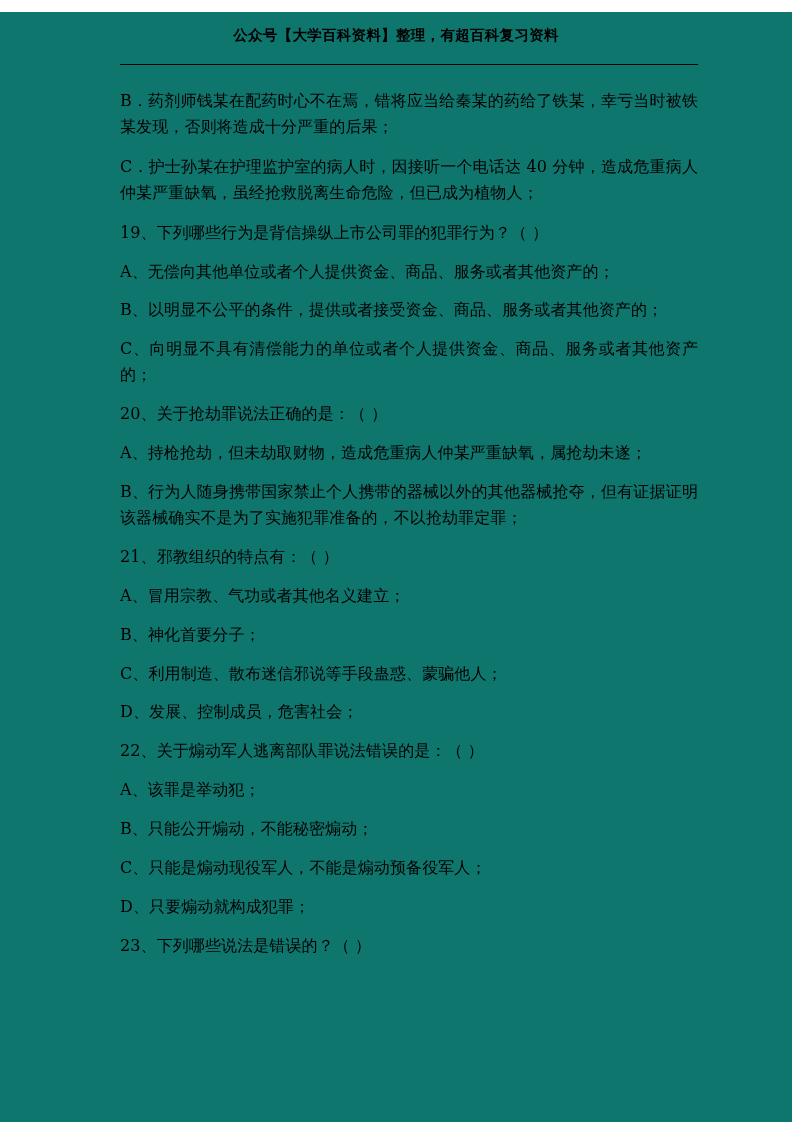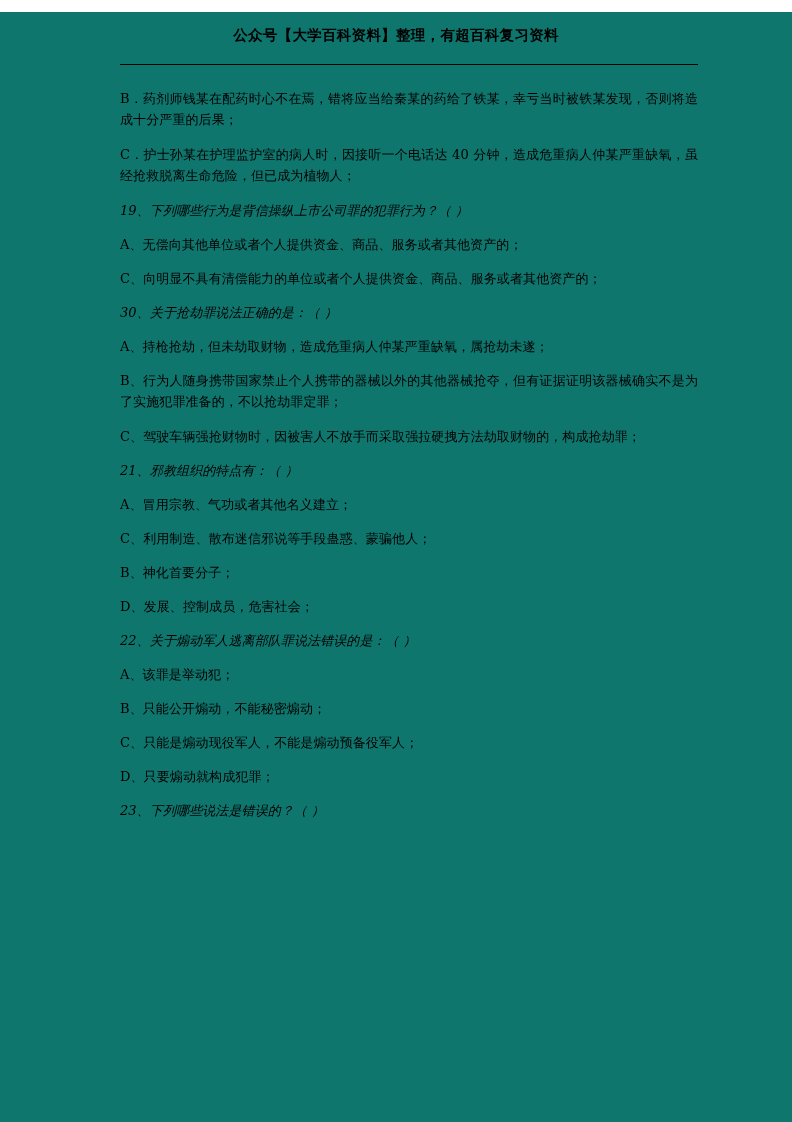--- a/index.html
+++ b/index.html
@@ -37,57 +37,56 @@
     height: 0;
     border-top: 1.3px solid #000000;
   }
   .content {
     position: absolute;
     top: 76px;
     left: 120px;
     width: 578px;
   }
   .para {
-    font-size: 13px;
+    font-size: 16px;
     line-height: 1.62;
     margin: 0 0 14px 0;
     text-align: justify;
     text-justify: inter-ideograph;
     letter-spacing: 0.1px;
   }
   .para.q {
     margin-bottom: 13px;
-    font-style: italic;
   }
   .para.opt {
     margin-bottom: 13px;
   }
 </style>
 </head>
 <body>
 
 <div class="page">
 
   <div class="header">公众号【大学百科资料】整理，有超百科复习资料</div>
   <div class="header-rule"></div>
 
   <div class="content">
     <p class="para">B．药剂师钱某在配药时心不在焉，错将应当给秦某的药给了铁某，幸亏当时被铁某发现，否则将造成十分严重的后果；</p>
     <p class="para">C．护士孙某在护理监护室的病人时，因接听一个电话达 40 分钟，造成危重病人仲某严重缺氧，虽经抢救脱离生命危险，但已成为植物人；</p>
     <p class="para q">19、下列哪些行为是背信操纵上市公司罪的犯罪行为？（        ）</p>
     <p class="para opt">A、无偿向其他单位或者个人提供资金、商品、服务或者其他资产的；</p>
+    <p class="para opt">B、以明显不公平的条件，提供或者接受资金、商品、服务或者其他资产的；</p>
     <p class="para opt">C、向明显不具有清偿能力的单位或者个人提供资金、商品、服务或者其他资产的；</p>
-    <p class="para q">30、关于抢劫罪说法正确的是：（        ）</p>
+    <p class="para q">20、关于抢劫罪说法正确的是：（        ）</p>
     <p class="para opt">A、持枪抢劫，但未劫取财物，造成危重病人仲某严重缺氧，属抢劫未遂；</p>
     <p class="para opt">B、行为人随身携带国家禁止个人携带的器械以外的其他器械抢夺，但有证据证明该器械确实不是为了实施犯罪准备的，不以抢劫罪定罪；</p>
-    <p class="para opt">C、驾驶车辆强抢财物时，因被害人不放手而采取强拉硬拽方法劫取财物的，构成抢劫罪；</p>
     <p class="para q">21、邪教组织的特点有：（        ）</p>
     <p class="para opt">A、冒用宗教、气功或者其他名义建立；</p>
+    <p class="para opt">B、神化首要分子；</p>
     <p class="para opt">C、利用制造、散布迷信邪说等手段蛊惑、蒙骗他人；</p>
-    <p class="para opt">B、神化首要分子；</p>
     <p class="para opt">D、发展、控制成员，危害社会；</p>
     <p class="para q">22、关于煽动军人逃离部队罪说法错误的是：（        ）</p>
     <p class="para opt">A、该罪是举动犯；</p>
     <p class="para opt">B、只能公开煽动，不能秘密煽动；</p>
     <p class="para opt">C、只能是煽动现役军人，不能是煽动预备役军人；</p>
     <p class="para opt">D、只要煽动就构成犯罪；</p>
     <p class="para q">23、下列哪些说法是错误的？（        ）</p>
   </div>
 
 </div>

